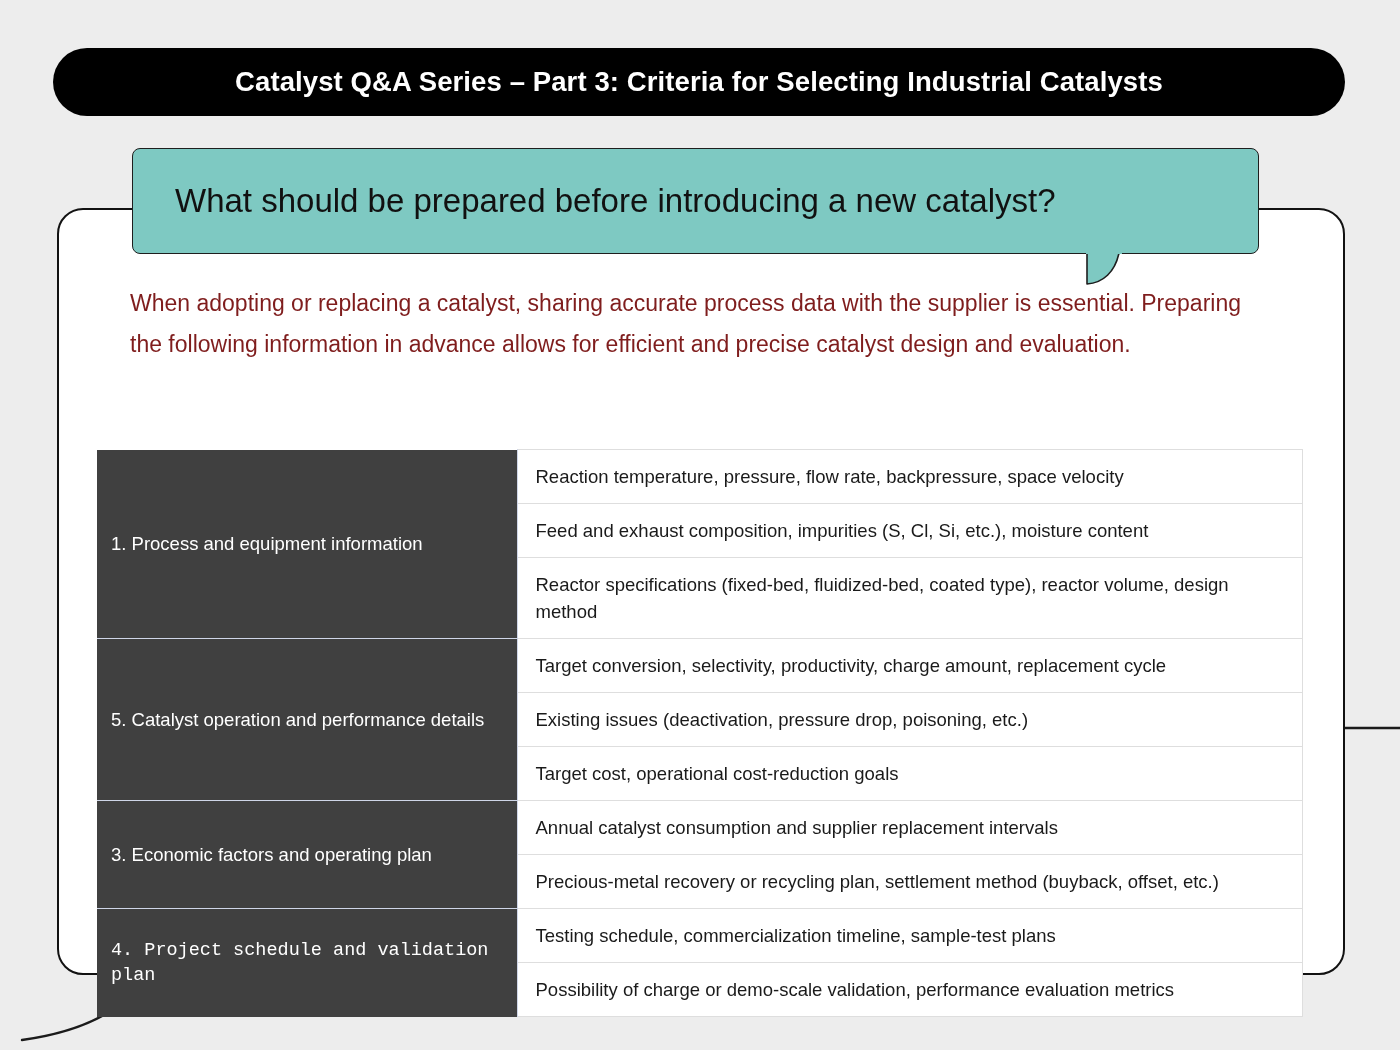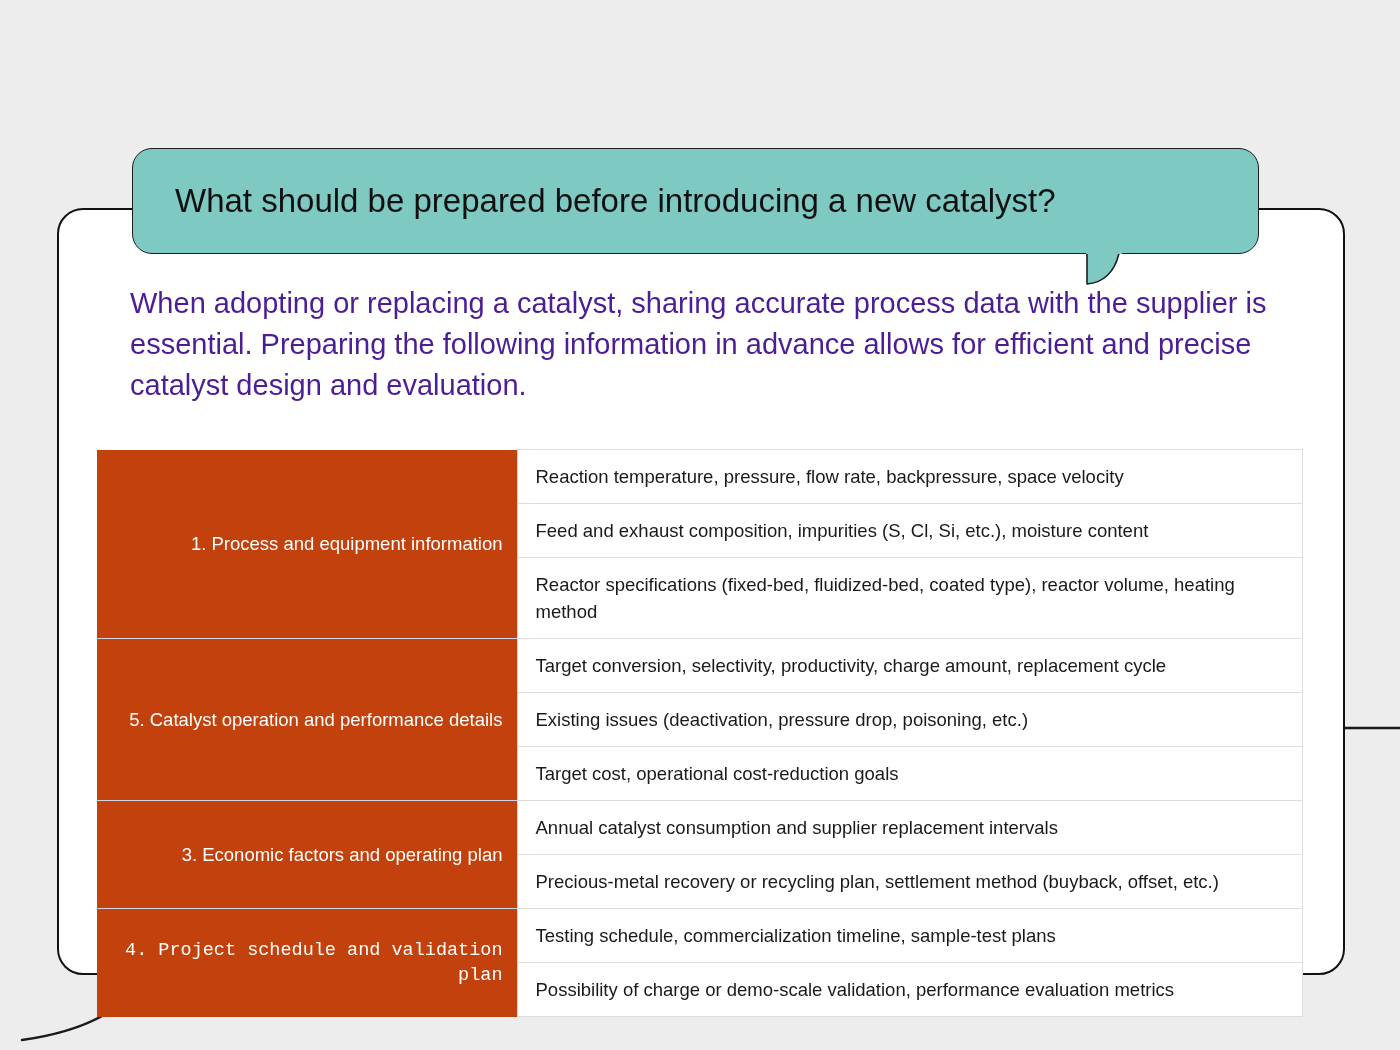--- a/index.html
+++ b/index.html
@@ -64,21 +64,21 @@
 
   
   #question-bubble {
     position: absolute;
     left: 132px;
     top: 148px;
     width: 1127px;
     height: 106px;
     background: #7ec9c2;
     border: 1.5px solid #1e1e1e;
-    border-radius: 20px;
+    border-radius: 8px;
     display: flex;
     align-items: center;
     z-index: 5;
   }
   #question-text {
     padding-left: 42px;
     font-size: 33px;
     color: #111111;
     white-space: nowrap;
   }
@@ -90,47 +90,47 @@
     height: 36px;
     z-index: 5;
   }
 
   
   #intro-paragraph {
     position: absolute;
     left: 130px;
     top: 283px;
     width: 1145px;
-    font-size: 29px;
+    font-size: 23px;
     line-height: 41px;
-    color: #4c1d95;
+    color: #7f1d1d;
     z-index: 4;
   }
 
   
   #info-table {
     position: absolute;
     left: 97px;
     top: 449px;
     width: 1206px;
     border-collapse: collapse;
     table-layout: fixed;
     z-index: 4;
     background: #ffffff;
   }
   #info-table td {
     vertical-align: middle;
   }
   td.cat-cell {
     width: 420px;
-    background: #c2410c;
+    background: #404040;
     color: #ffffff;
     font-size: 18.5px;
     line-height: 25px;
-    text-align: right;
+    text-align: left;
     padding: 6px 14px;
     border-bottom: 1.5px solid #cfd6e8;
     border-right: 1.5px solid #cfd6e8;
   }
   td.cat-cell.last-cat { border-bottom: none; font-family: Liberation Mono, monospace; }
   td.item-cell {
     background: #ffffff;
     color: #1a1a1a;
     font-size: 18.5px;
     line-height: 27px;
@@ -146,20 +146,23 @@
 
 <div id="stage">
 
   <svg class="deco-svg" viewBox="0 0 1400 1050">
     <path d="M 163 935 C 150 1000 95 1030 22 1040" fill="none" stroke="#1b1b1b" stroke-width="2.4" stroke-linecap="round"></path>
     <line x1="1300" y1="728" x2="1400" y2="728" stroke="#1b1b1b" stroke-width="2.6"></line>
   </svg>
 
   <div id="card"></div>
 
+  <div id="title-pill">
+    <span id="title-text">Catalyst Q&amp;A Series – Part 3: Criteria for Selecting Industrial Catalysts</span>
+  </div>
 
   <div id="question-bubble">
     <span id="question-text">What should be prepared before introducing a new catalyst?</span>
   </div>
   <svg id="bubble-tail" viewBox="0 0 60 36">
     <path d="M 2 1 L 2 32 C 18 31 30 20 34 1 Z" fill="#7ec9c2" stroke="#1e1e1e" stroke-width="1.6" stroke-linejoin="round"></path>
     <rect x="1" y="-6" width="36" height="8" fill="#7ec9c2"></rect>
   </svg>
 
   <p id="intro-paragraph">When adopting or replacing a catalyst, sharing accurate process data with the supplier is essential. Preparing the following information in advance allows for efficient and precise catalyst design and evaluation.</p>
@@ -167,21 +170,21 @@
   <table id="info-table">
     <tbody>
         <tr class="first-row">
           <td class="cat-cell" rowspan="3">1. Process and equipment information</td>
           <td class="item-cell">Reaction temperature, pressure, flow rate, backpressure, space velocity</td>
         </tr>
         <tr>
           <td class="item-cell">Feed and exhaust composition, impurities (S, Cl, Si, etc.), moisture content</td>
         </tr>
         <tr>
-          <td class="item-cell">Reactor specifications (fixed-bed, fluidized-bed, coated type), reactor volume, heating method</td>
+          <td class="item-cell">Reactor specifications (fixed-bed, fluidized-bed, coated type), reactor volume, design method</td>
         </tr>
         <tr class="first-row">
           <td class="cat-cell" rowspan="3">5. Catalyst operation and performance details</td>
           <td class="item-cell">Target conversion, selectivity, productivity, charge amount, replacement cycle</td>
         </tr>
         <tr>
           <td class="item-cell">Existing issues (deactivation, pressure drop, poisoning, etc.)</td>
         </tr>
         <tr>
           <td class="item-cell">Target cost, operational cost-reduction goals</td>

